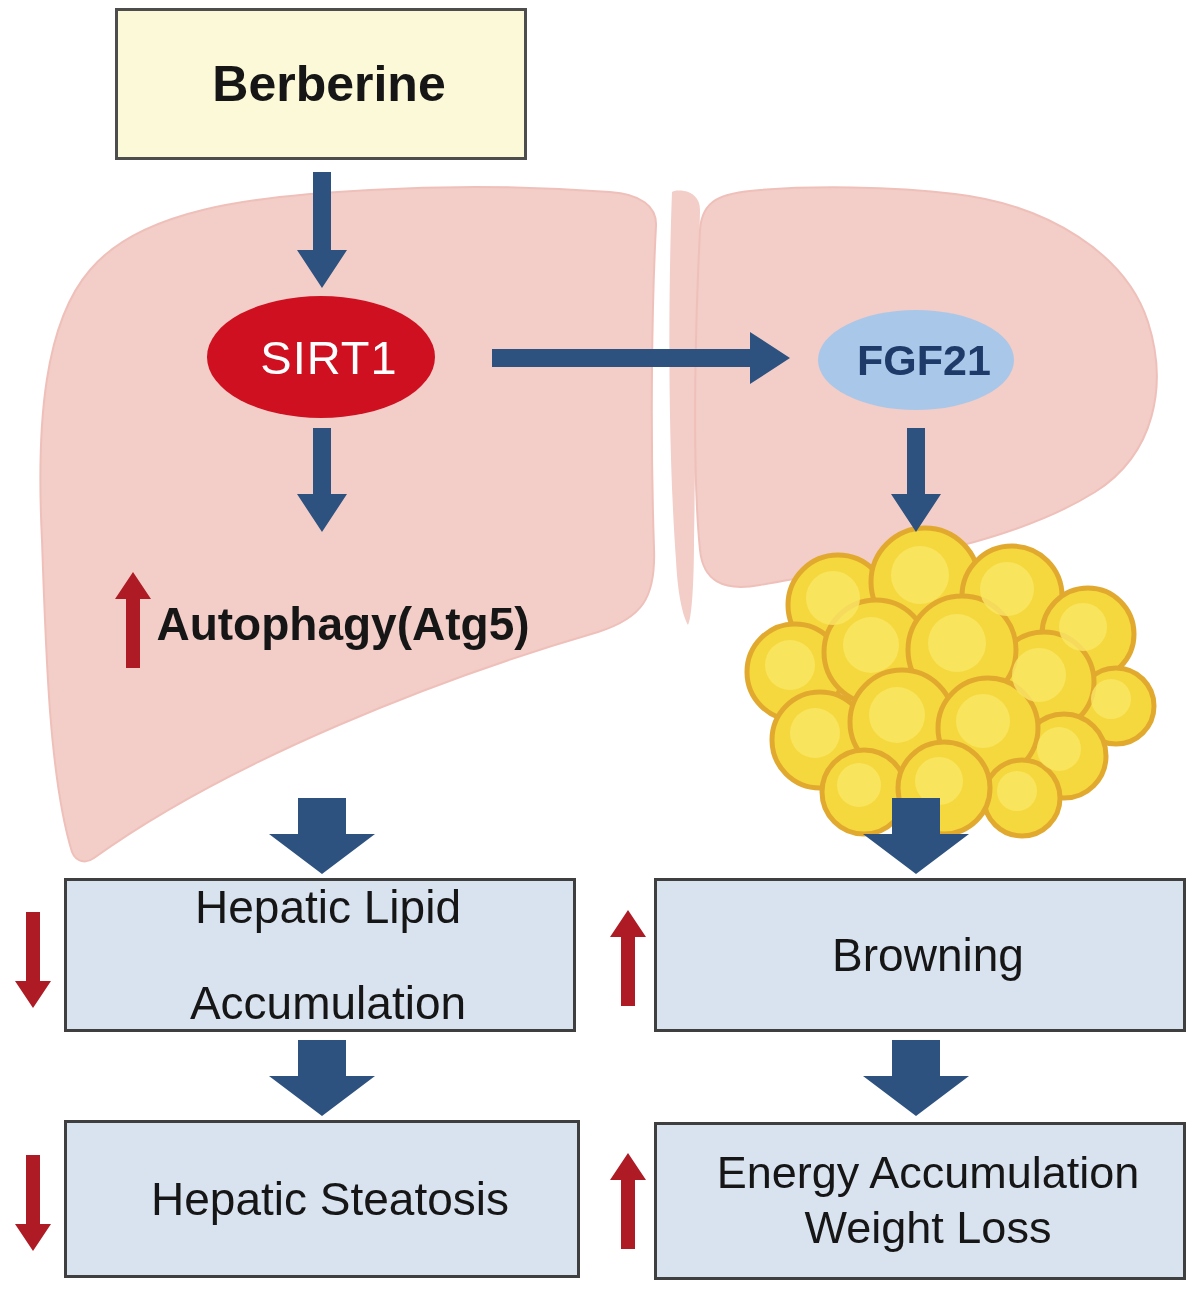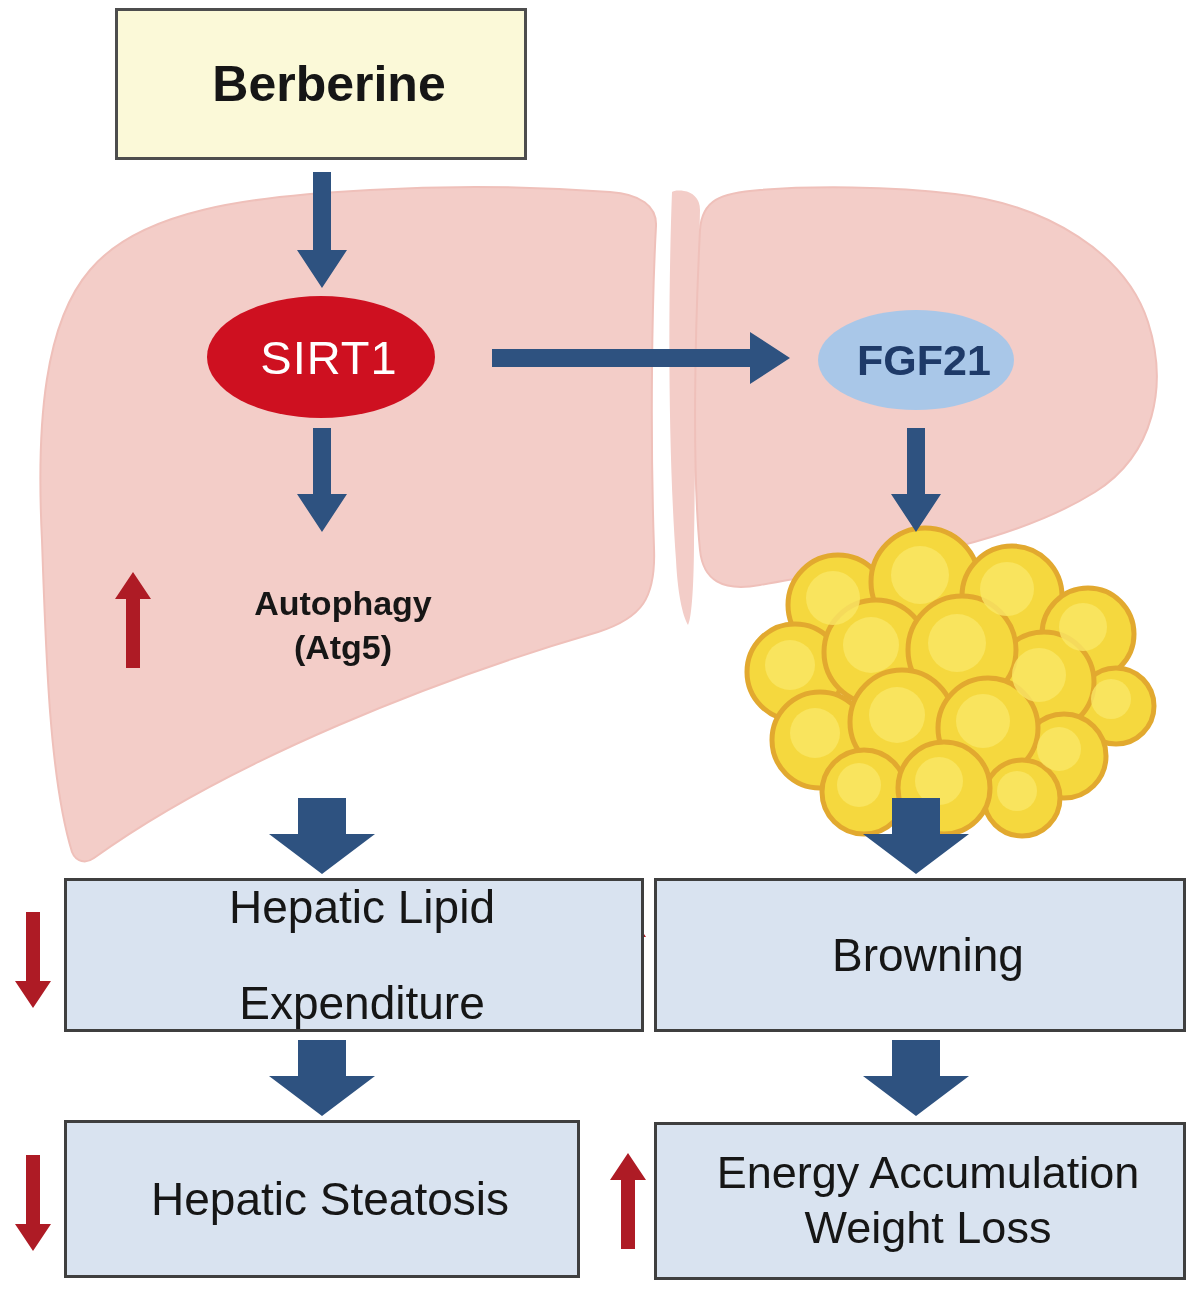--- a/index.html
+++ b/index.html
@@ -55,32 +55,32 @@
     letter-spacing:1px;
   }
   .fgf21-ellipse{
     left:818px;top:310px;width:196px;height:100px;
     background:var(--fgf21_blue);
     border-radius:50%;
     font-size:43px;font-weight:700;color:var(--fgf21_text);
   }
   .autophagy-label{
     left:165px;top:560px;width:340px;height:130px;
-    flex-direction:column;
-    font-size:34px;font-weight:700;color:var(--text_dark);
+    flex-direction:row;
+    font-size:46px;font-weight:700;color:var(--text_dark);
     line-height:1.3;
   }
   .flow-box{
     background:var(--box_fill);
     border:3px solid var(--box_border);
     flex-direction:column;
     font-size:46px;font-weight:400;color:var(--text_dark);
     line-height:1.22;
   }
-  .hepatic-lipid-box{left:64px;top:878px;width:580px;height:154px;gap:40px;}
+  .hepatic-lipid-box{left:64px;top:878px;width:512px;height:154px;gap:40px;}
   .hepatic-steatosis-box{left:64px;top:1120px;width:516px;height:158px;}
   .browning-box{left:654px;top:878px;width:532px;height:154px;}
   .energy-box{left:654px;top:1122px;width:532px;height:158px;font-size:45px;}
 </style>
 </head>
 <body>
 
 <div class="canvas">
 
   <svg class="layer-svg" viewBox="0 0 1200 1294">
@@ -189,21 +189,21 @@
     <span>FGF21</span>
   </div>
 
   <div class="node autophagy-label">
     <div>Autophagy</div>
     <div>(Atg5)</div>
   </div>
 
   <div class="node flow-box hepatic-lipid-box">
     <div>Hepatic Lipid</div>
-    <div>Expenditure</div>
+    <div>Accumulation</div>
   </div>
 
   <div class="node flow-box hepatic-steatosis-box">
     <span>Hepatic Steatosis</span>
   </div>
 
   <div class="node flow-box browning-box">
     <span>Browning</span>
   </div>
 

